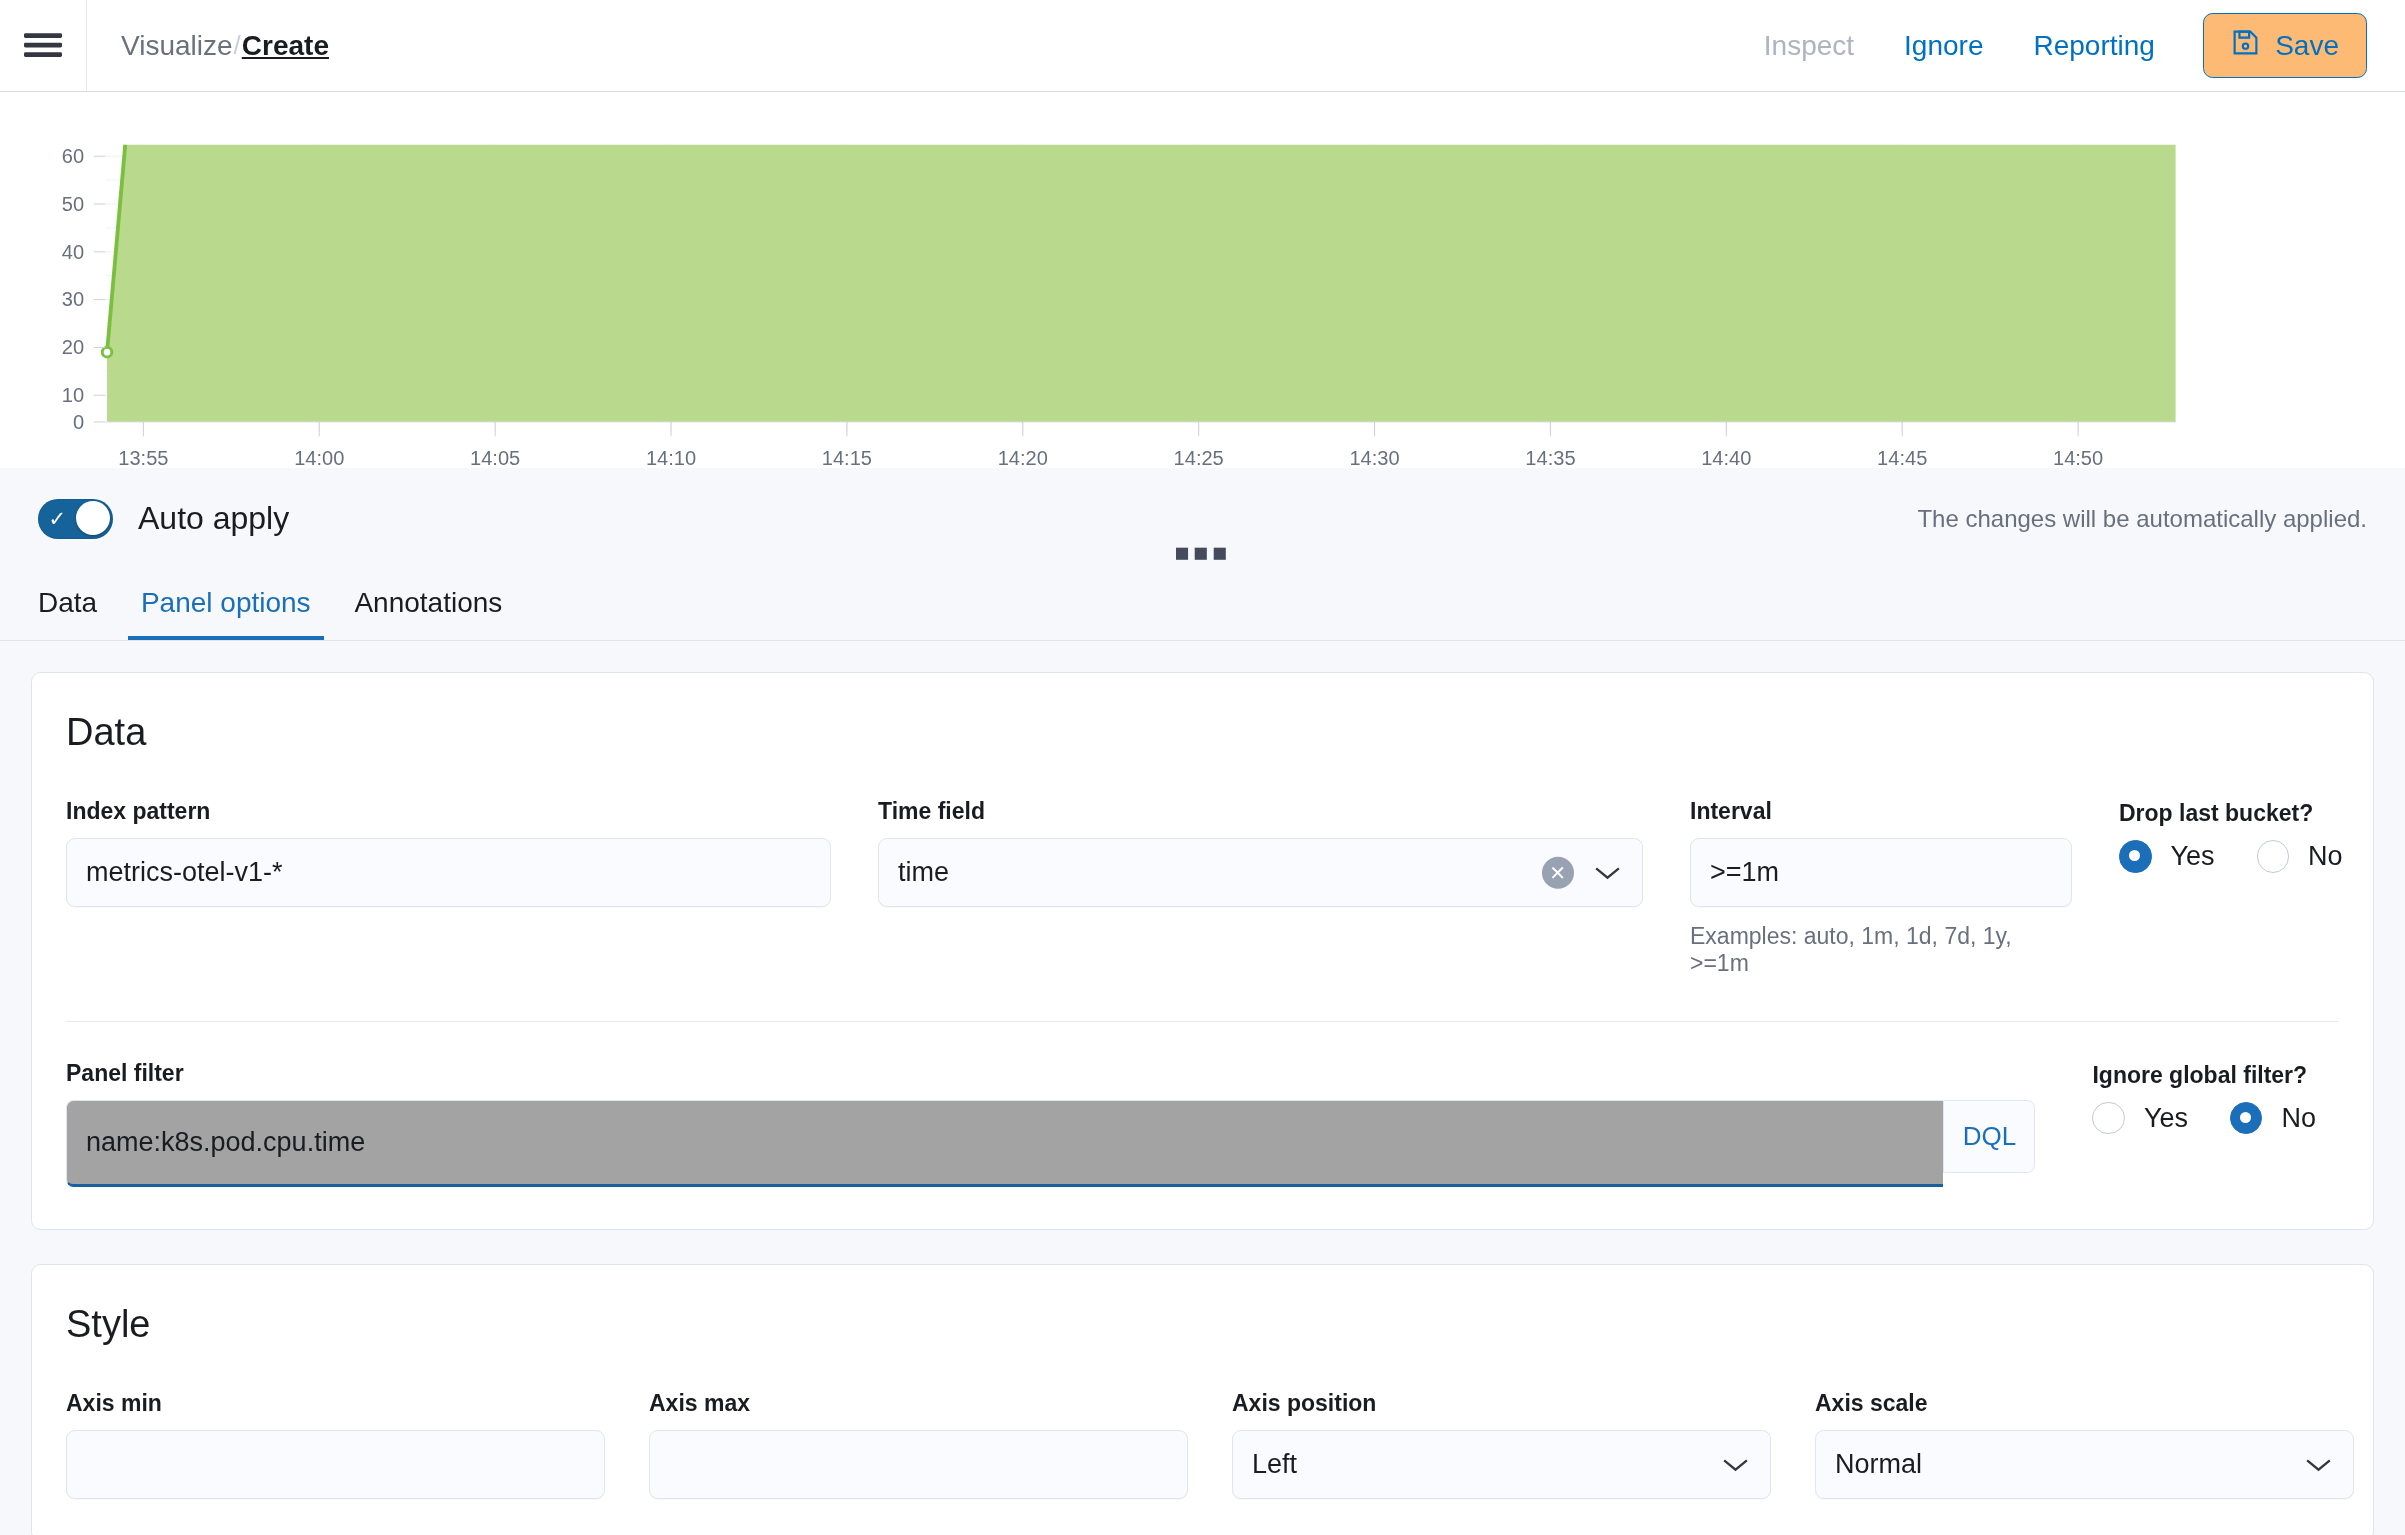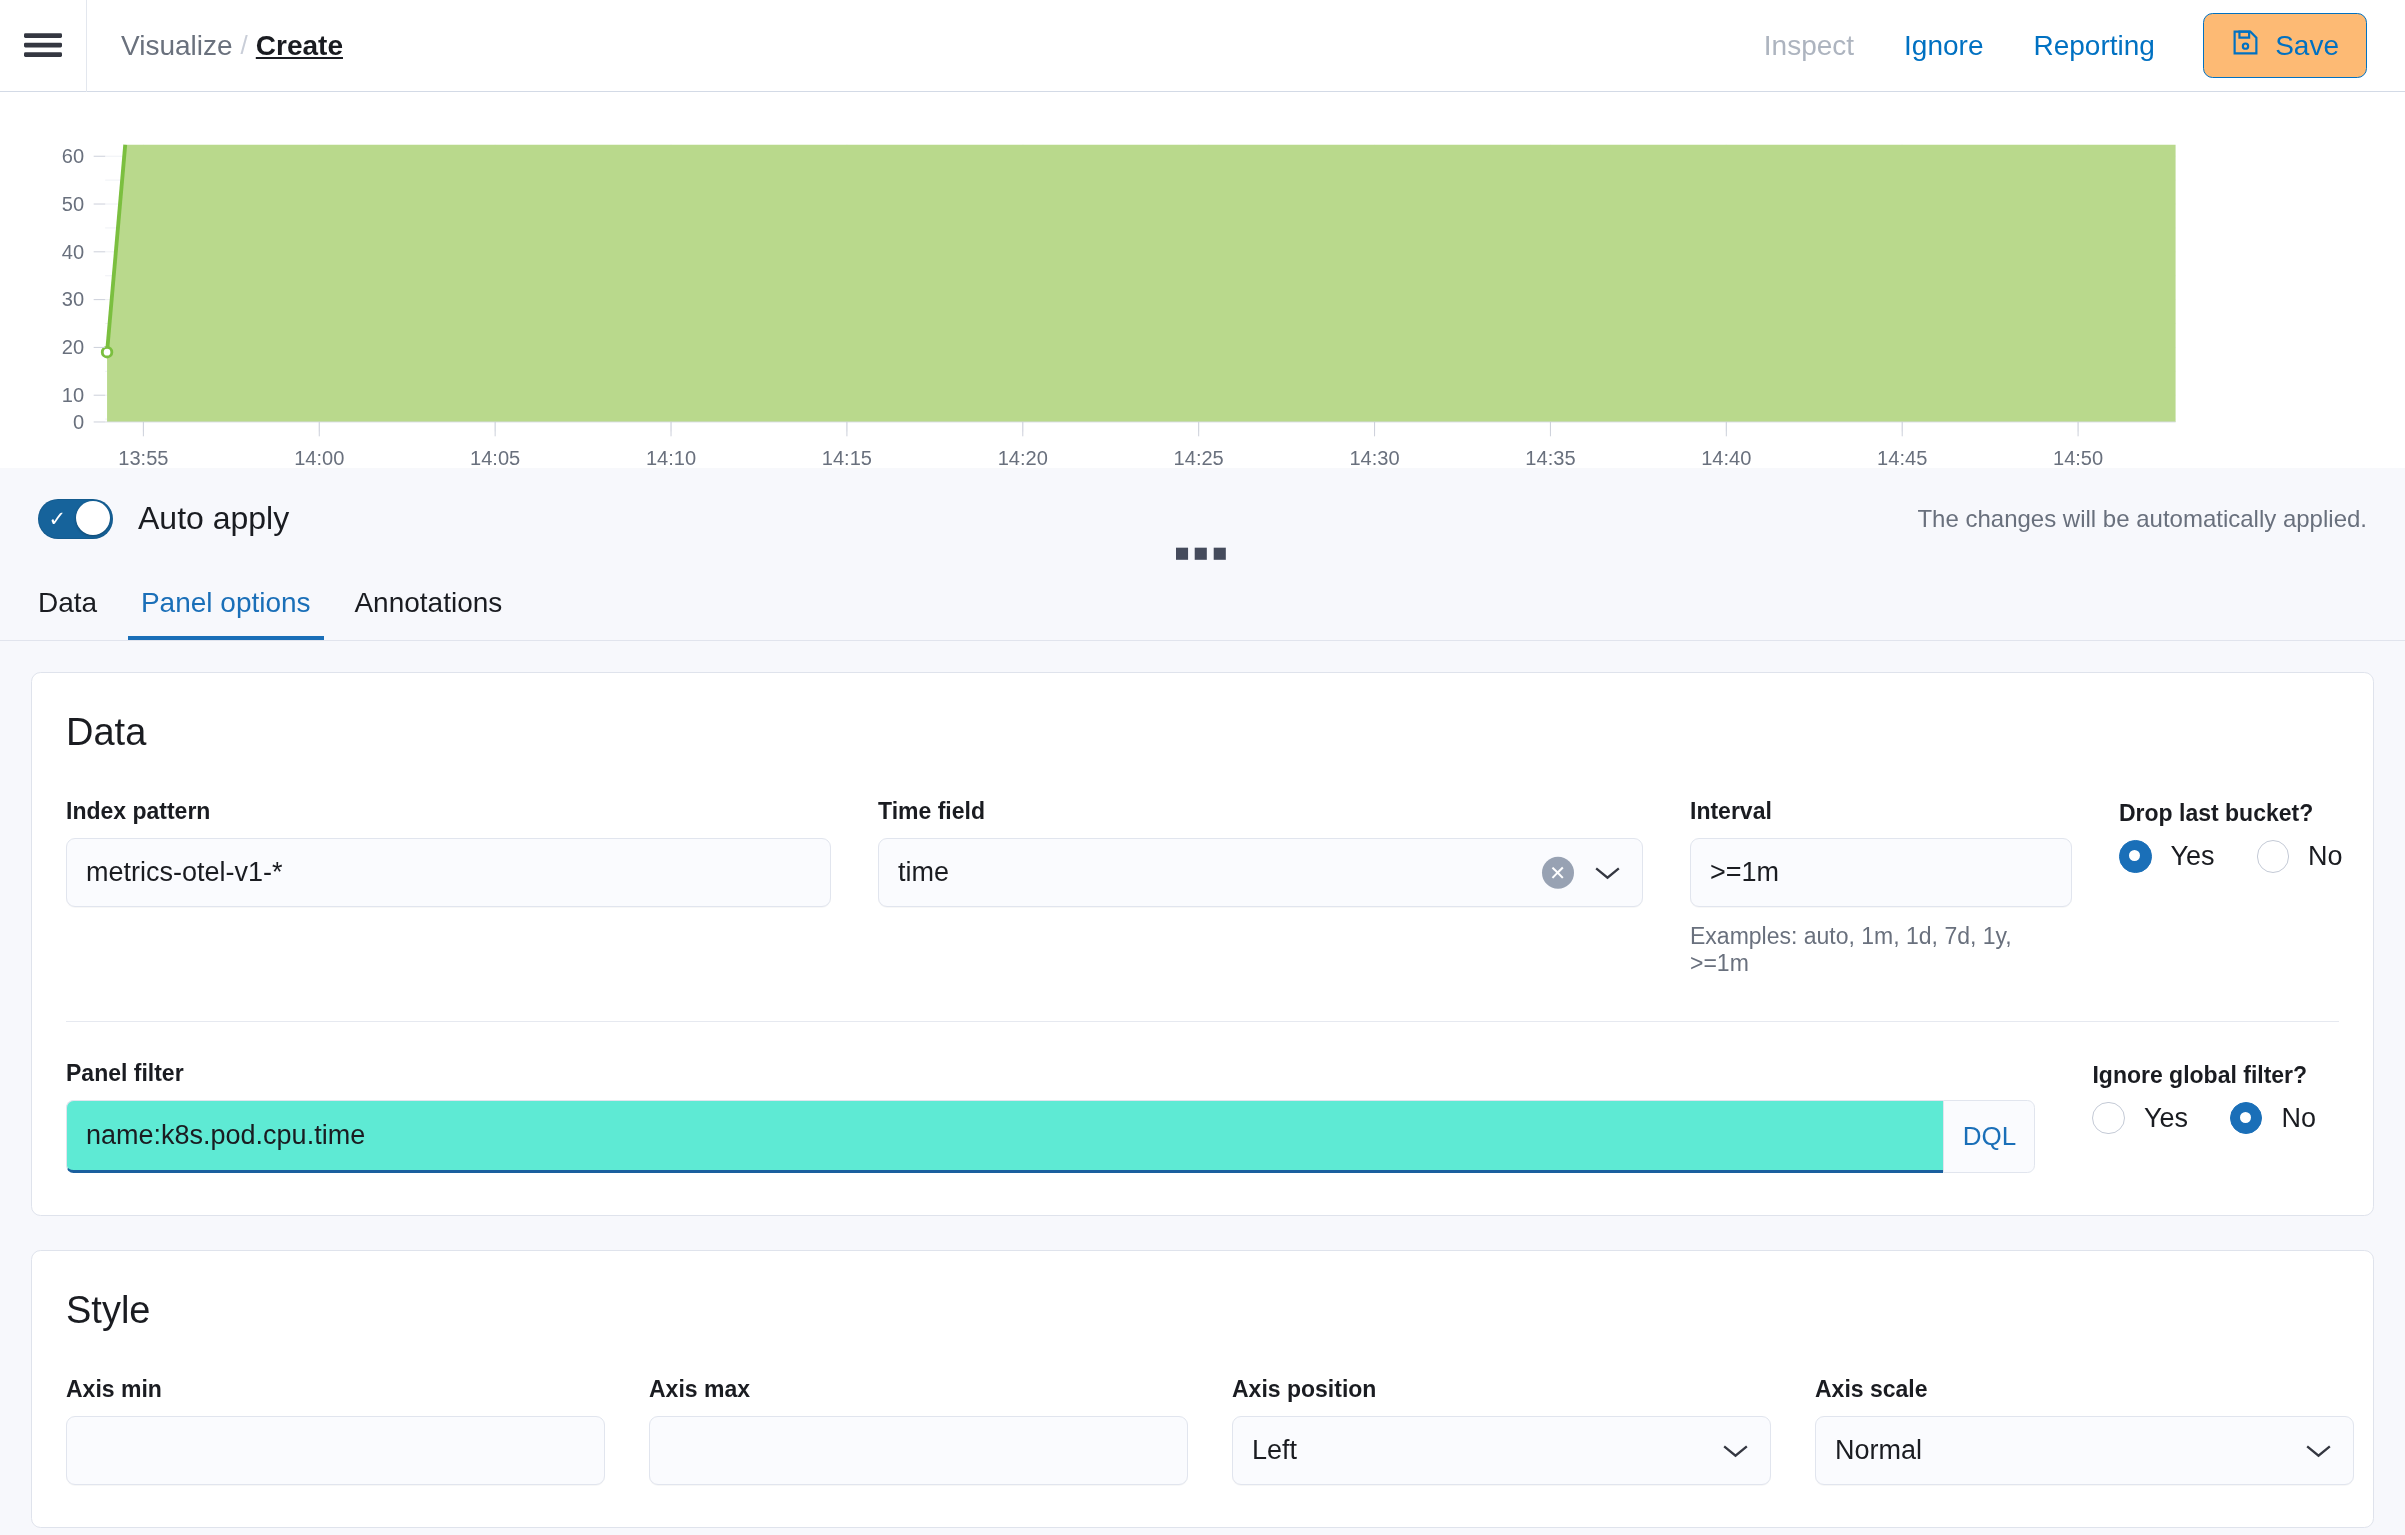--- a/index.html
+++ b/index.html
@@ -25,21 +25,21 @@
     display: flex; align-items: center; justify-content: center;
     cursor: pointer;
   }
   .hamburger svg { display: block; }
   .header-divider {
     width: 1px; height: 92px; background: #e3e7ee;
   }
   .breadcrumb {
     display: flex; align-items: center;
     padding-left: 34px;
-    gap: 8px;
+    gap: 1px;
     font-size: 28px;
     text-align: center;
   }
   .crumb-link { color: #6a717d; cursor: pointer; }
   .crumb-sep { color: #c9ced8; font-size: 26px; }
   .crumb-current { color: #1a1c21; font-weight: bold; text-decoration: underline; }
 
   .header-right {
     margin-left: auto;
     display: flex;
@@ -278,22 +278,22 @@
     align-items: flex-start;
     gap: 57px;
   }
   .filter-col { flex: 1 1 auto; }
   .filter-input-wrap {
     display: flex;
     width: 100%;
   }
   .filter-input {
     flex: 1 1 auto;
-    height: 73px;
-    background: #5eead4;
+    height: 87px;
+    background: #a3a3a3;
     border: 1px solid #e1e5ee;
     border-right: none;
     border-bottom: 3.8px solid #1a5f9e;
     border-radius: 7.6px 0 0 7.6px;
     font-size: 27px;
     color: #1a1c21;
     padding: 12px 19px;
     display: flex; align-items: center;
   }
   .dql-badge {

